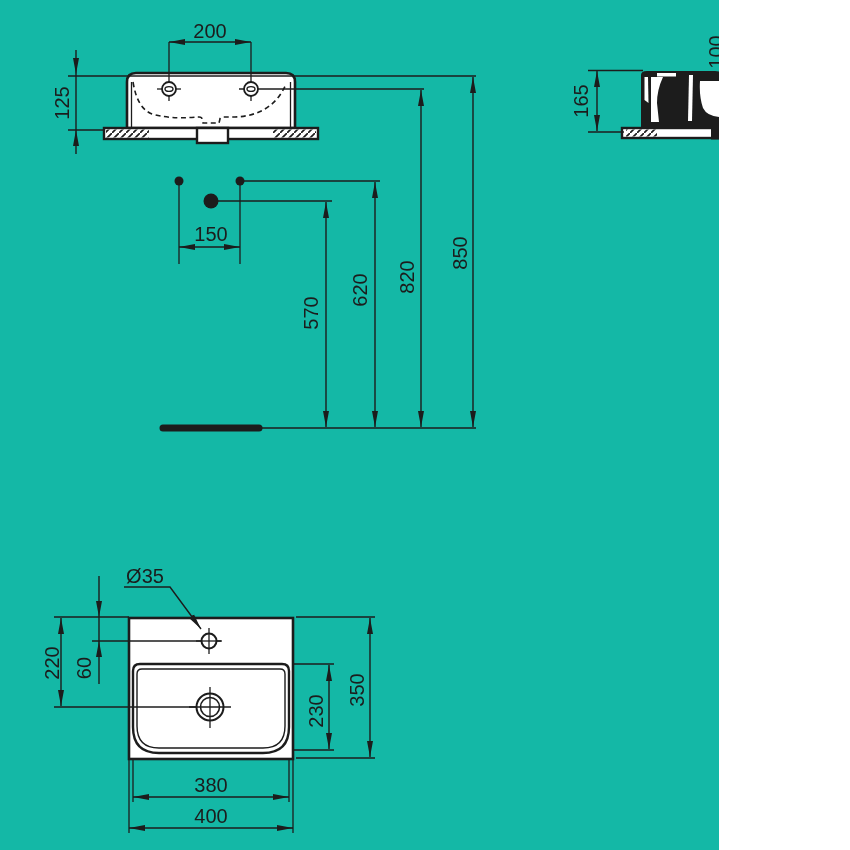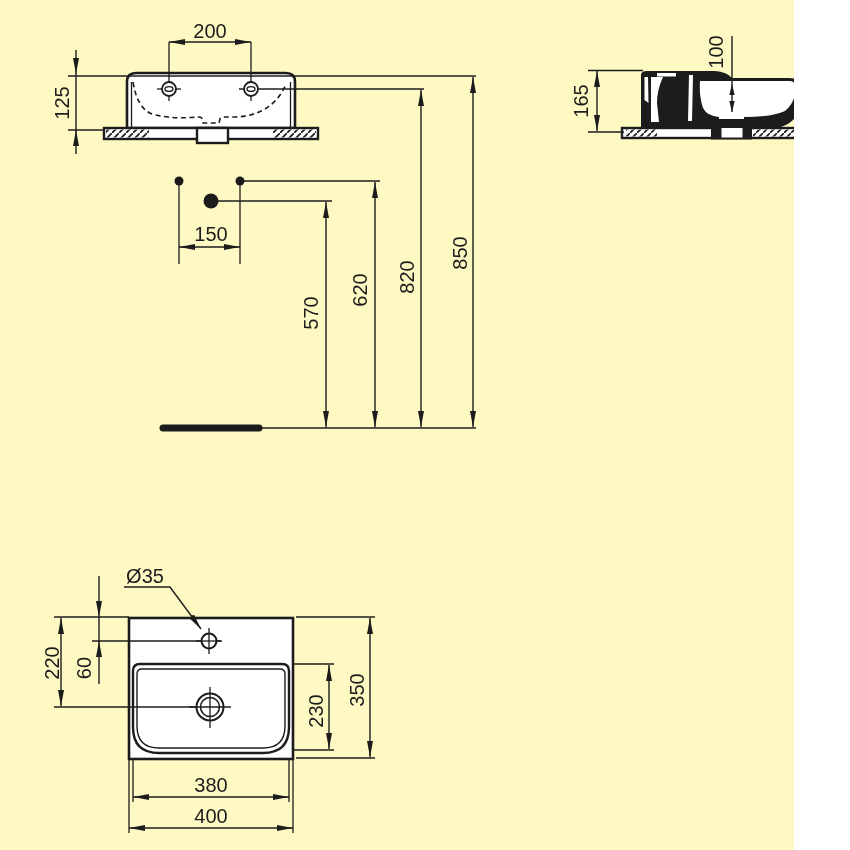--- a/index.html
+++ b/index.html
@@ -1,16 +1,16 @@
 <!DOCTYPE html>
 <html><head>
 <meta charset="utf-8">
 <style>
   html,body{margin:0;padding:0;background:#ffffff;}
-  #canvas{position:relative;width:794px;height:850px;background:#fef9c3;overflow:hidden;}
+  #canvas{position:relative;width:719px;height:850px;background:#14b8a6;overflow:hidden;}
   svg{position:absolute;left:0;top:0;}
   text{font-family:"Liberation Sans","DejaVu Sans",sans-serif;font-size:20px;fill:#1c1c1c;}
   .dimtxt{font-size:20px;}
 </style>
 </head>
 <body>
 
 <div id="canvas">
 <svg width="850" height="850" viewBox="0 0 850 850">
   <defs>

